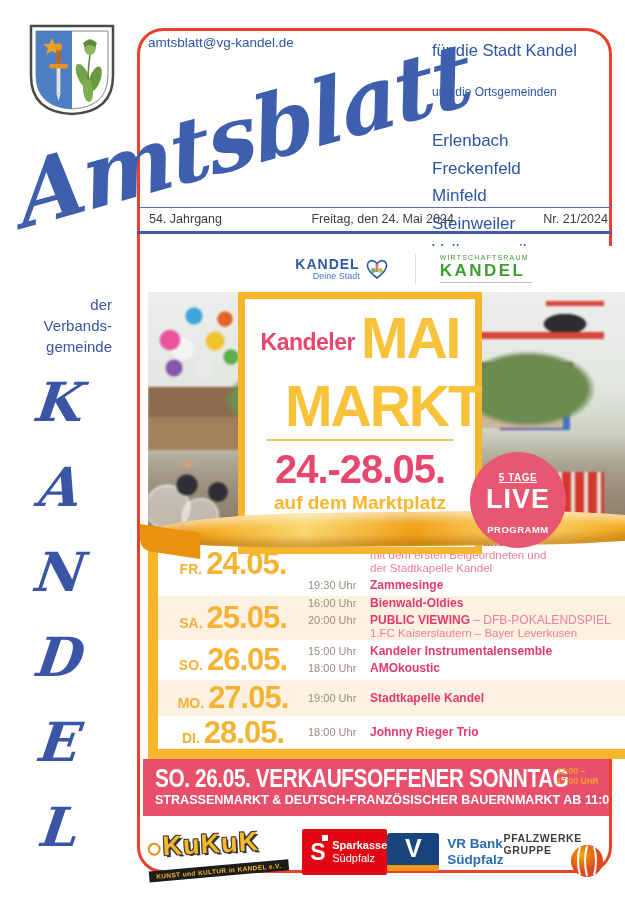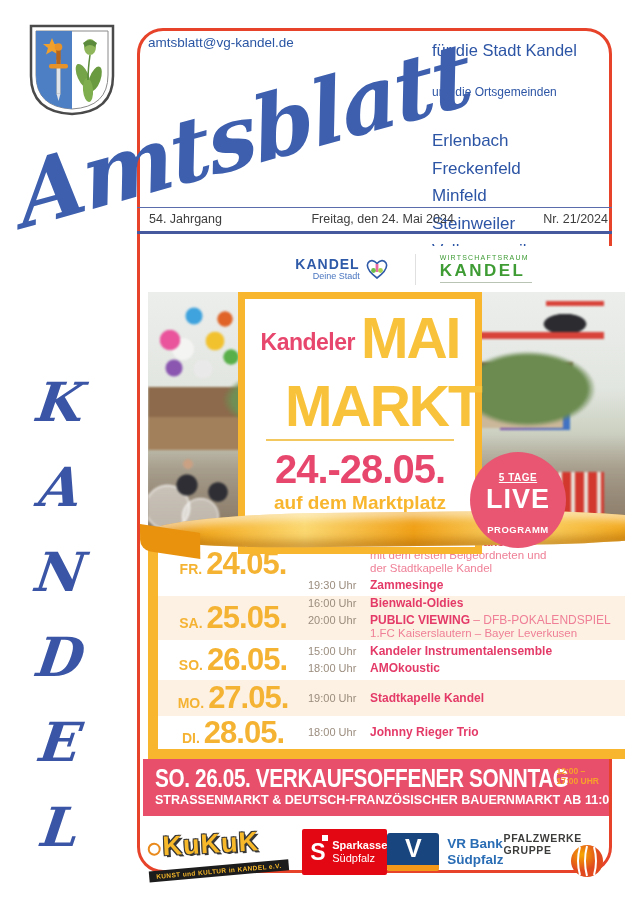--- a/index.html
+++ b/index.html
@@ -203,20 +203,25 @@
   </div>
 
   <div class="abs masthead-title">Amtsblatt</div>
 
   <div class="abs issue-bar">
     <span>54. Jahrgang</span>
     <span>Freitag, den 24. Mai 2024</span>
     <span>Nr. 21/2024</span>
   </div>
 
+  <div class="abs left-label">
+    <div>der</div>
+    <div>Verbands-</div>
+    <div>gemeinde</div>
+  </div>
   <div class="abs vertical-name">
     <div class="vl">K</div>
     <div class="vl">A</div>
     <div class="vl">N</div>
     <div class="vl">D</div>
     <div class="vl">E</div>
     <div class="vl">L</div>
   </div>
 
   <div class="abs poster">

